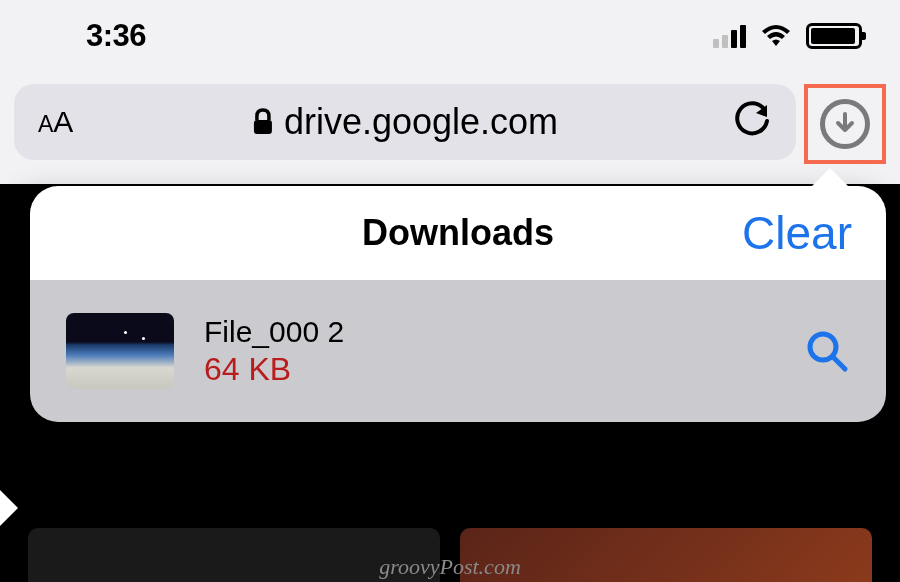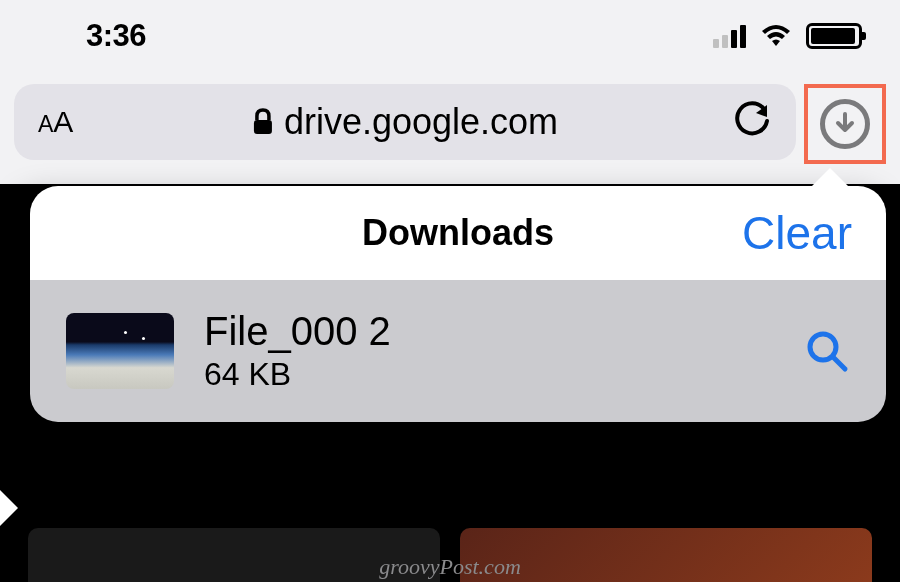--- a/index.html
+++ b/index.html
@@ -226,29 +226,29 @@
       background: #fff;
       border-radius: 50%;
       box-shadow: 18px 6px 0 #fff;
     }
 
     .file-info {
       flex: 1;
     }
 
     .file-name {
-      font-size: 40px;
+      font-size: 30px;
       font-weight: 400;
       color: #000;
       margin-bottom: 2px;
     }
 
     .file-size {
       font-size: 32px;
-      color: #000000;
+      color: #b91c1c;
     }
 
     .search-btn svg { display: block; }
 
     .bottom-tiles {
       position: absolute;
       bottom: 0;
       left: 0;
       right: 0;
       height: 56px;

